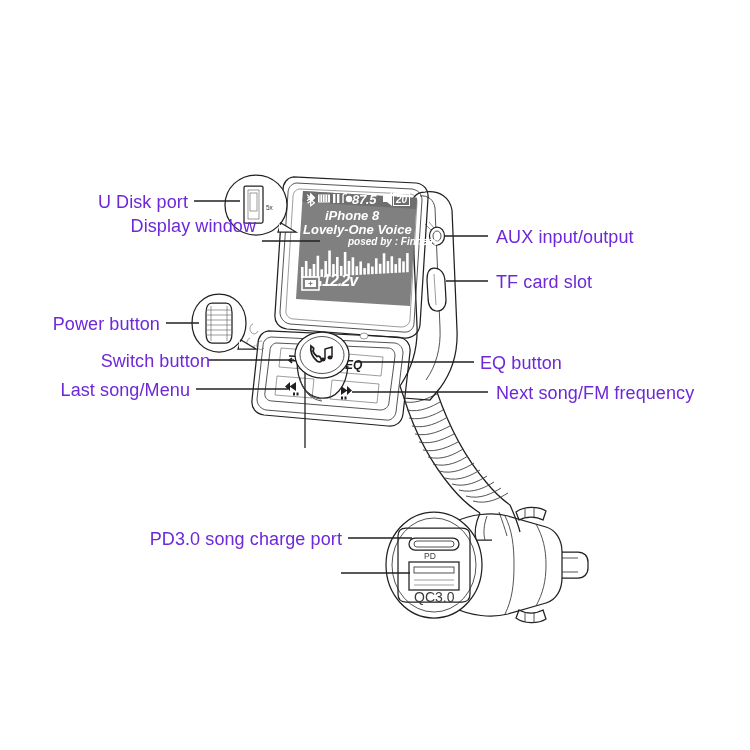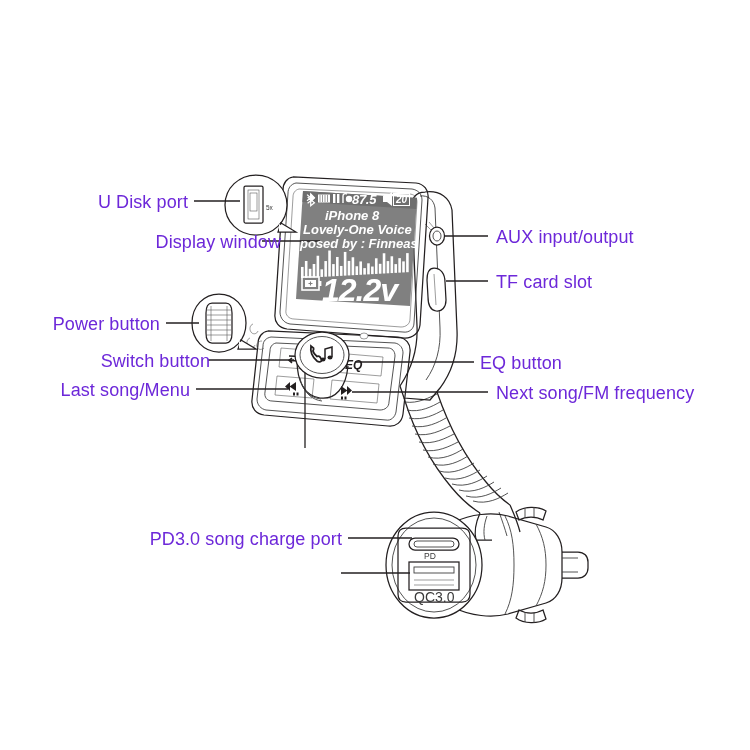--- a/index.html
+++ b/index.html
@@ -385,31 +385,31 @@
   </svg>
 
   <div class="screen-text" style="left:352px; top:192px; font-size:13px; letter-spacing:-0.3px;">87.5</div>
 
   <div class="screen-text" style="left:393px; top:193px; font-size:10px; border:1.4px solid #ffffff; padding:0px 2px; line-height:11px;">20</div>
 
   <div class="screen-text" style="left:325px; top:208px; font-size:13px;">iPhone 8</div>
 
   <div class="screen-text" style="left:303px; top:222px; font-size:13px;">Lovely-One Voice</div>
 
-  <div class="screen-text" style="left:300px; top:236px; font-size:13px;">posed by : Finneas</div>
-
-  <div class="screen-text" style="left:322px; top:272px; font-size:32px; letter-spacing:-1px;">12.2v</div>
+  <div class="screen-text" style="left:300px; top:236px; font-size:10px;padding-left:48px;">posed by : Finneas</div>
+
+  <div class="screen-text" style="left:322px; top:272px; font-size:16px; letter-spacing:-1px;">12.2v</div>
 
   <div class="port-cap" style="left:424px; top:551px; font-size:8.5px;">PD</div>
 
   <div class="port-cap" style="left:414px; top:589px; font-size:14px;">QC3.0</div>
 
   <div class="callout-label leftal" style="left:0px; top:192px; width:188px;">U Disk port</div>
 
-  <div class="callout-label leftal" style="left:0px; top:232px; width:256px;padding-left:25px;">Display window</div>
+  <div class="callout-label leftal" style="left:0px; top:216px; width:256px;">Display window</div>
 
   <div class="callout-label leftal" style="left:0px; top:314px; width:160px;">Power button</div>
 
   <div class="callout-label leftal" style="left:8px; top:351px; width:202px;">Switch button</div>
 
   <div class="callout-label leftal" style="left:0px; top:380px; width:190px;">Last song/Menu</div>
 
   <div class="callout-label leftal" style="left:0px; top:529px; width:342px;">PD3.0 song charge port</div>
 
 

